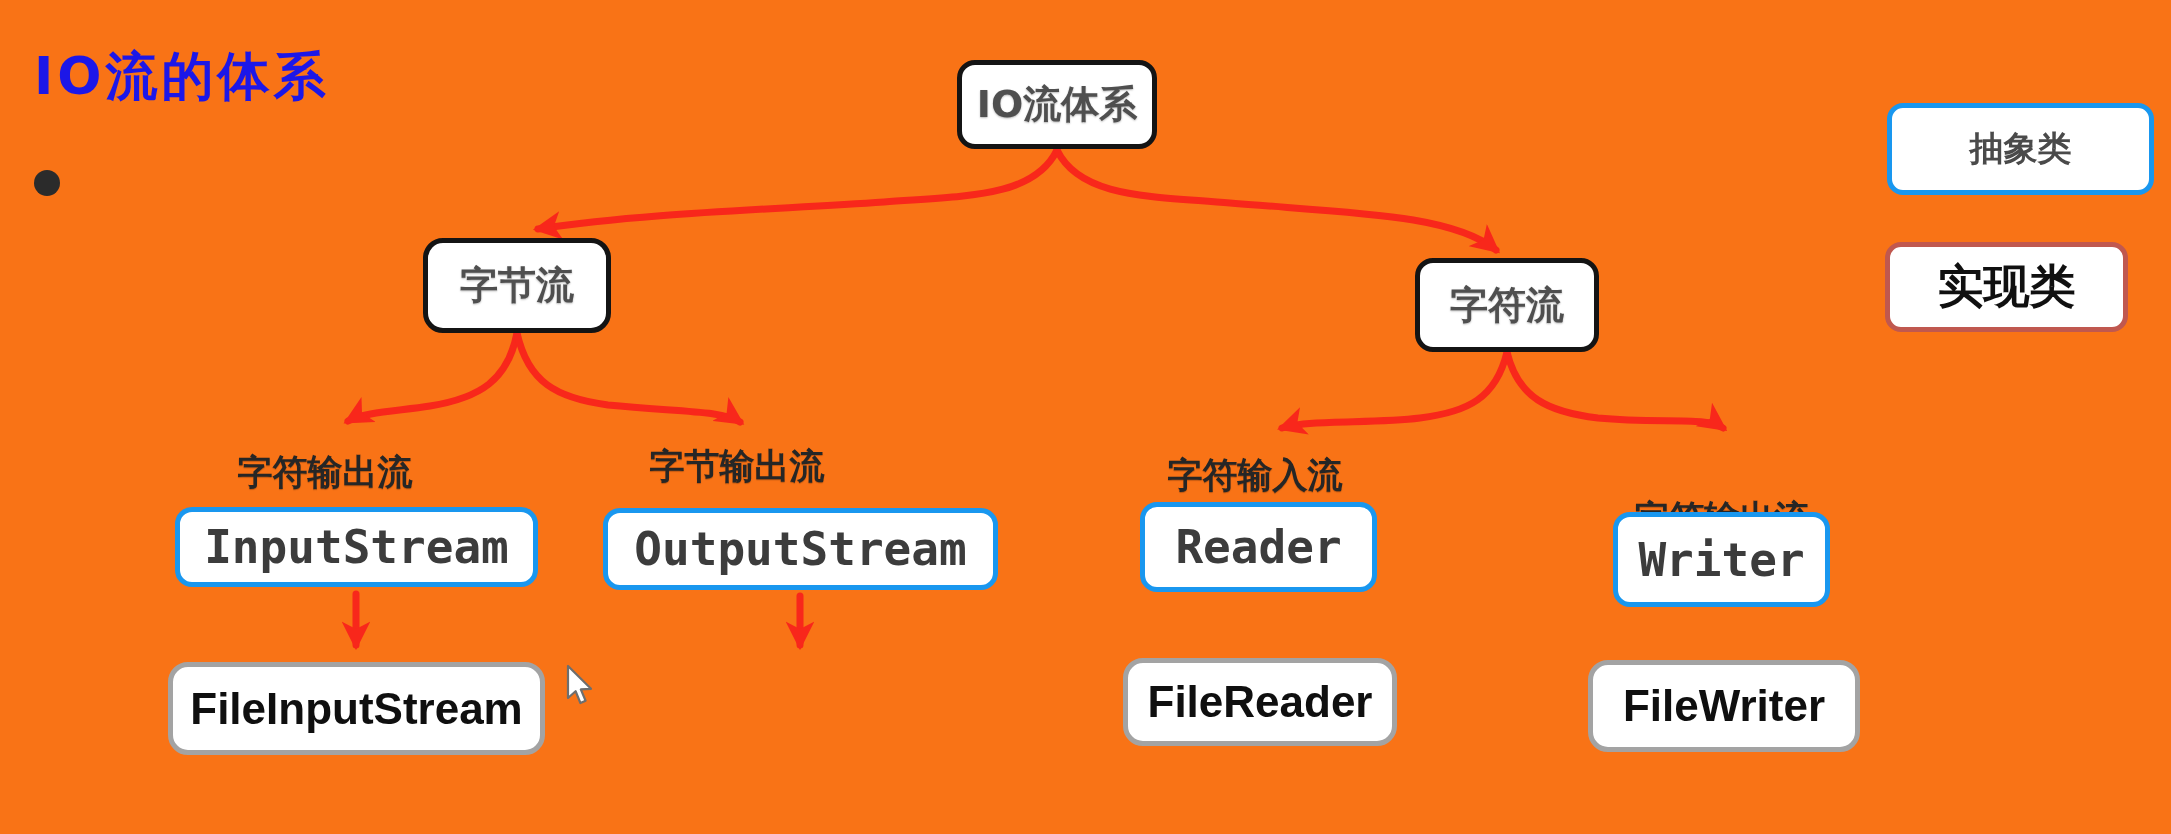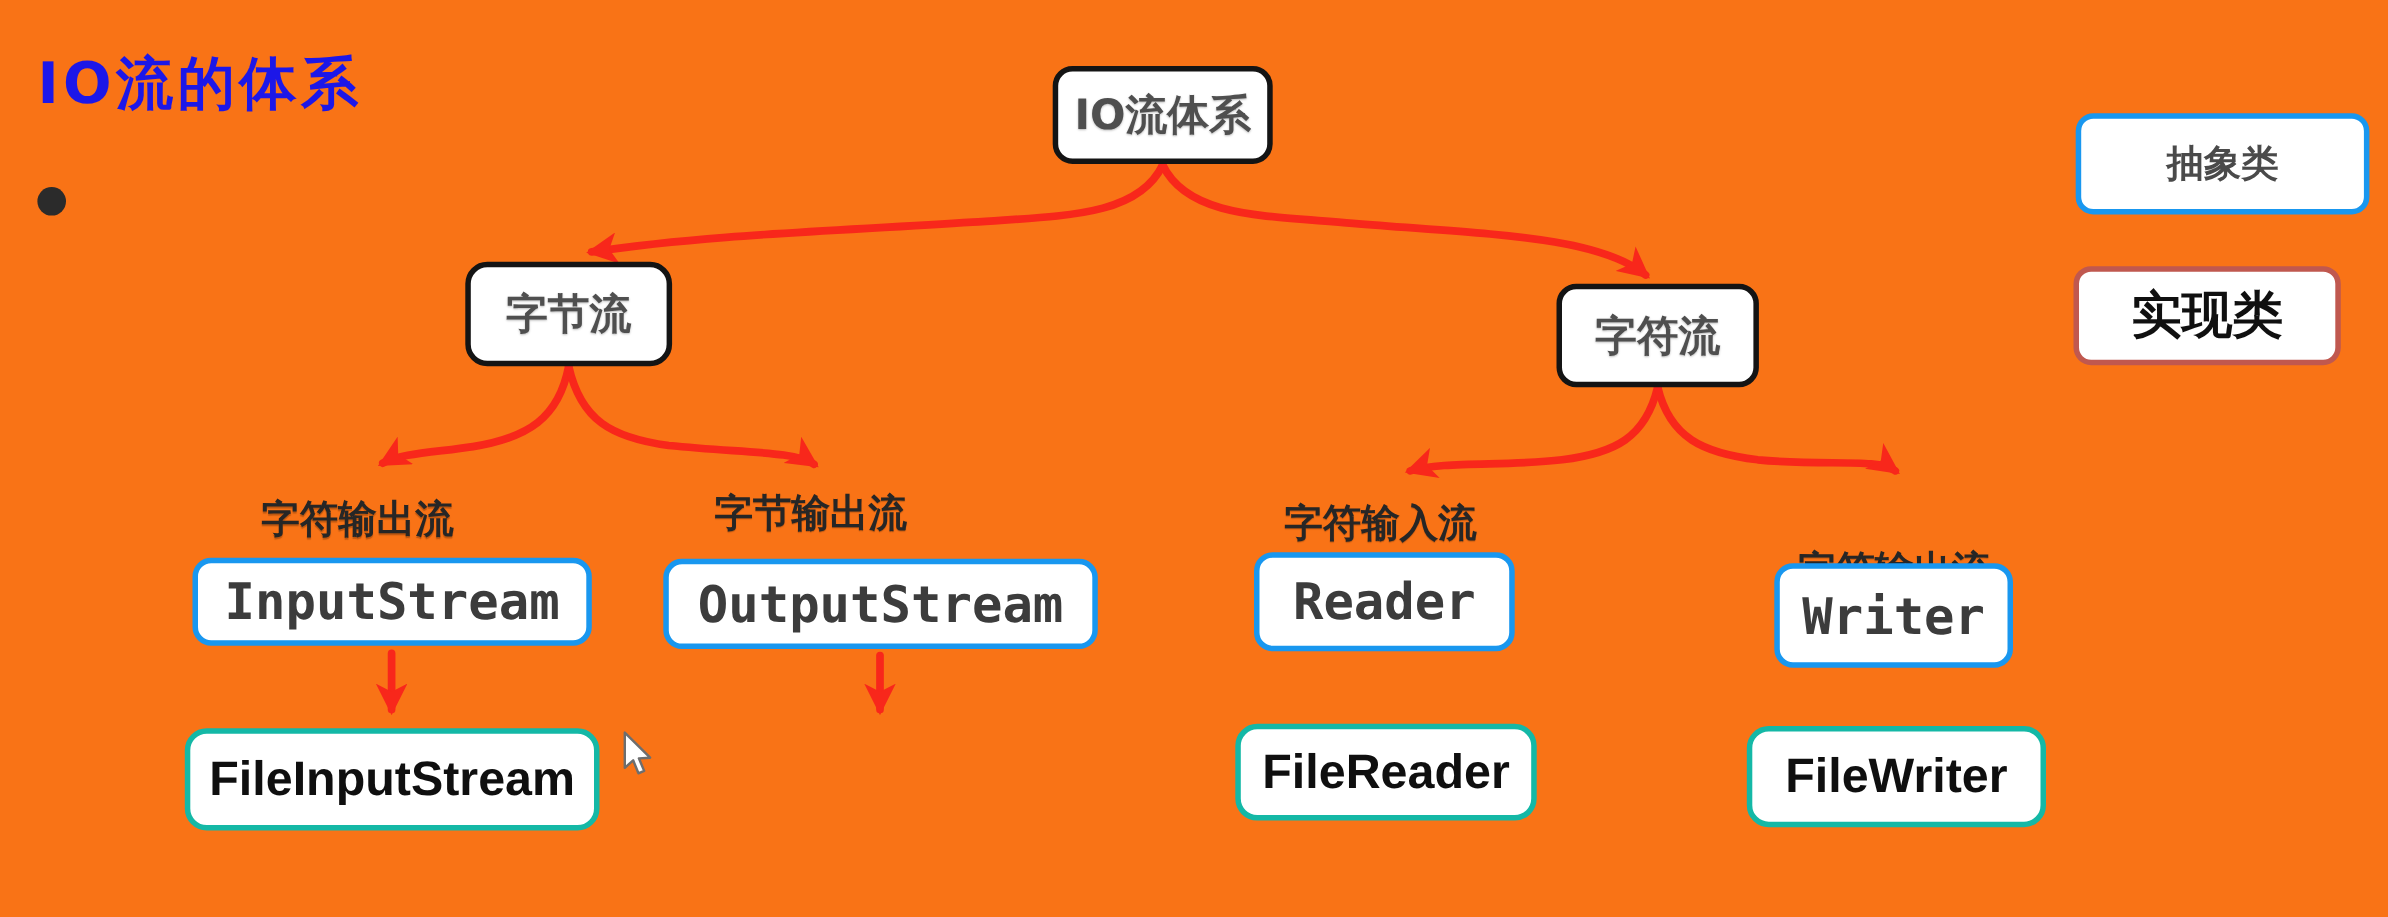--- a/index.html
+++ b/index.html
@@ -23,21 +23,21 @@
     color:#4f4f4f;font-weight:700;font-size:38px;
     text-shadow:0 1px 2px rgba(0,0,0,.28);
     font-family:"DejaVu Sans",sans-serif;
   }
   .blue-box{
     border:5px solid #1997ef;border-radius:17px;
     color:#3c3c3c;font-weight:700;font-size:46px;
     font-family:"DejaVu Sans Mono",monospace;
   }
   .red-box{
-    border:5px solid #14b8a6;border-radius:20px;
+    border:5px solid #a3a3a3;border-radius:20px;
     color:#0f0f0f;font-weight:600;font-size:44px;
     font-family:"Liberation Sans",sans-serif;
   }
   .group-label{
     position:absolute;
     text-align:center;
     color:#262626;font-weight:700;font-size:35px;
     font-family:"DejaVu Sans",sans-serif;
     text-shadow:0 1px 1px rgba(0,0,0,.25);
     white-space:nowrap;

